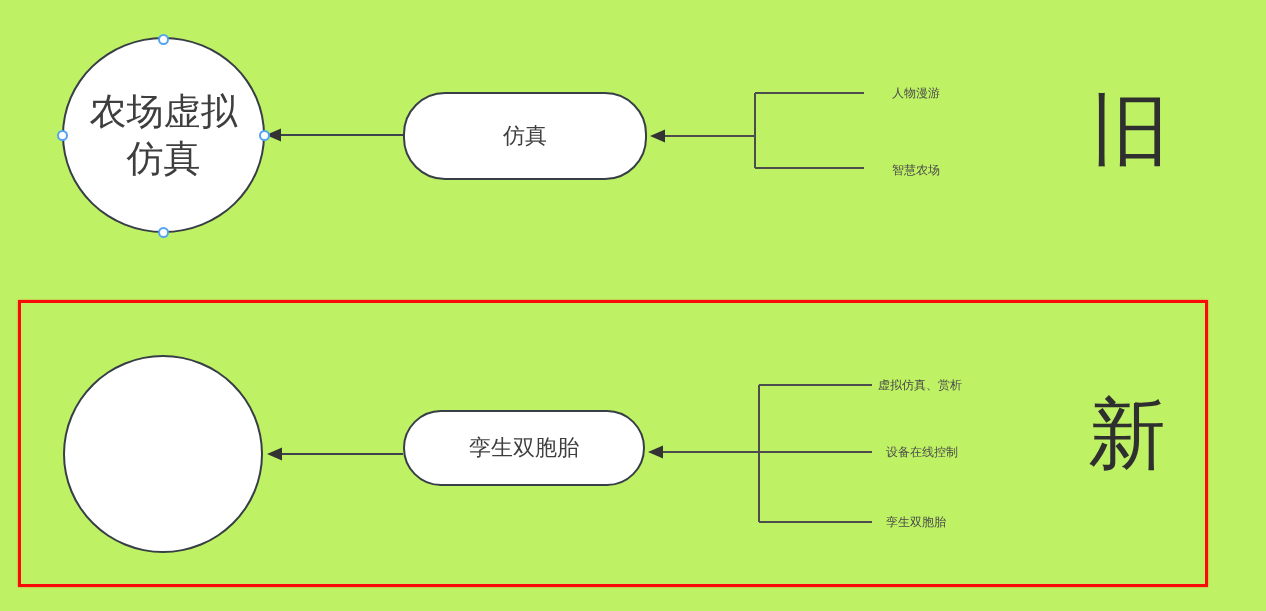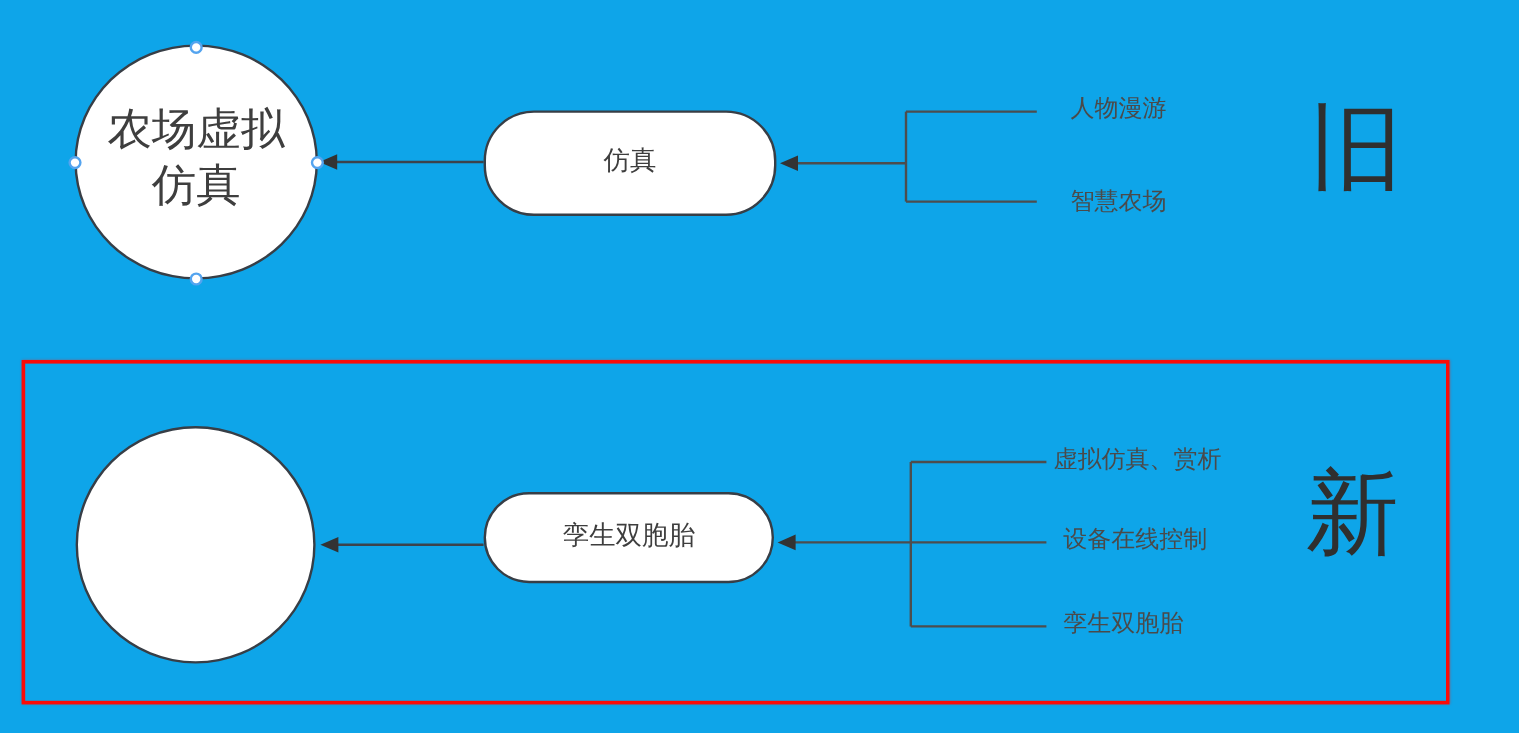--- a/index.html
+++ b/index.html
@@ -5,23 +5,22 @@
   html, body {
     margin: 0;
     padding: 0;
     background: #ffffff;
     font-family: "Liberation Sans", sans-serif;
   }
   .canvas {
     position: relative;
     width: 1266px;
     height: 611px;
-    background: #0ea5e9;
+    background: #bef264;
     overflow: hidden;
-    font-family: Liberation Mono, monospace;
   }
   .wires {
     position: absolute;
     left: 0;
     top: 0;
     width: 1266px;
     height: 611px;
     z-index: 1;
   }
   .node {
@@ -65,21 +64,21 @@
   .handle-top    { left: 158px; top: 34px;  }
   .handle-left   { left: 57px;  top: 130px; }
   .handle-right  { left: 259px; top: 130px; }
   .handle-bottom { left: 158px; top: 227px; }
 
   .branch-label {
     position: absolute;
     z-index: 2;
     height: 22px;
     line-height: 22px;
-    font-size: 20px;
+    font-size: 12px;
     color: #4a4a4a;
     white-space: nowrap;
   }
   .bl-old-0 { left: 892px; top: 82px;  }
   .bl-old-1 { left: 892px; top: 159px; }
   .bl-new-0 { left: 878px; top: 374px; }
   .bl-new-1 { left: 886px; top: 441px; }
   .bl-new-2 { left: 886px; top: 511px; }
 
   .big-tag {

